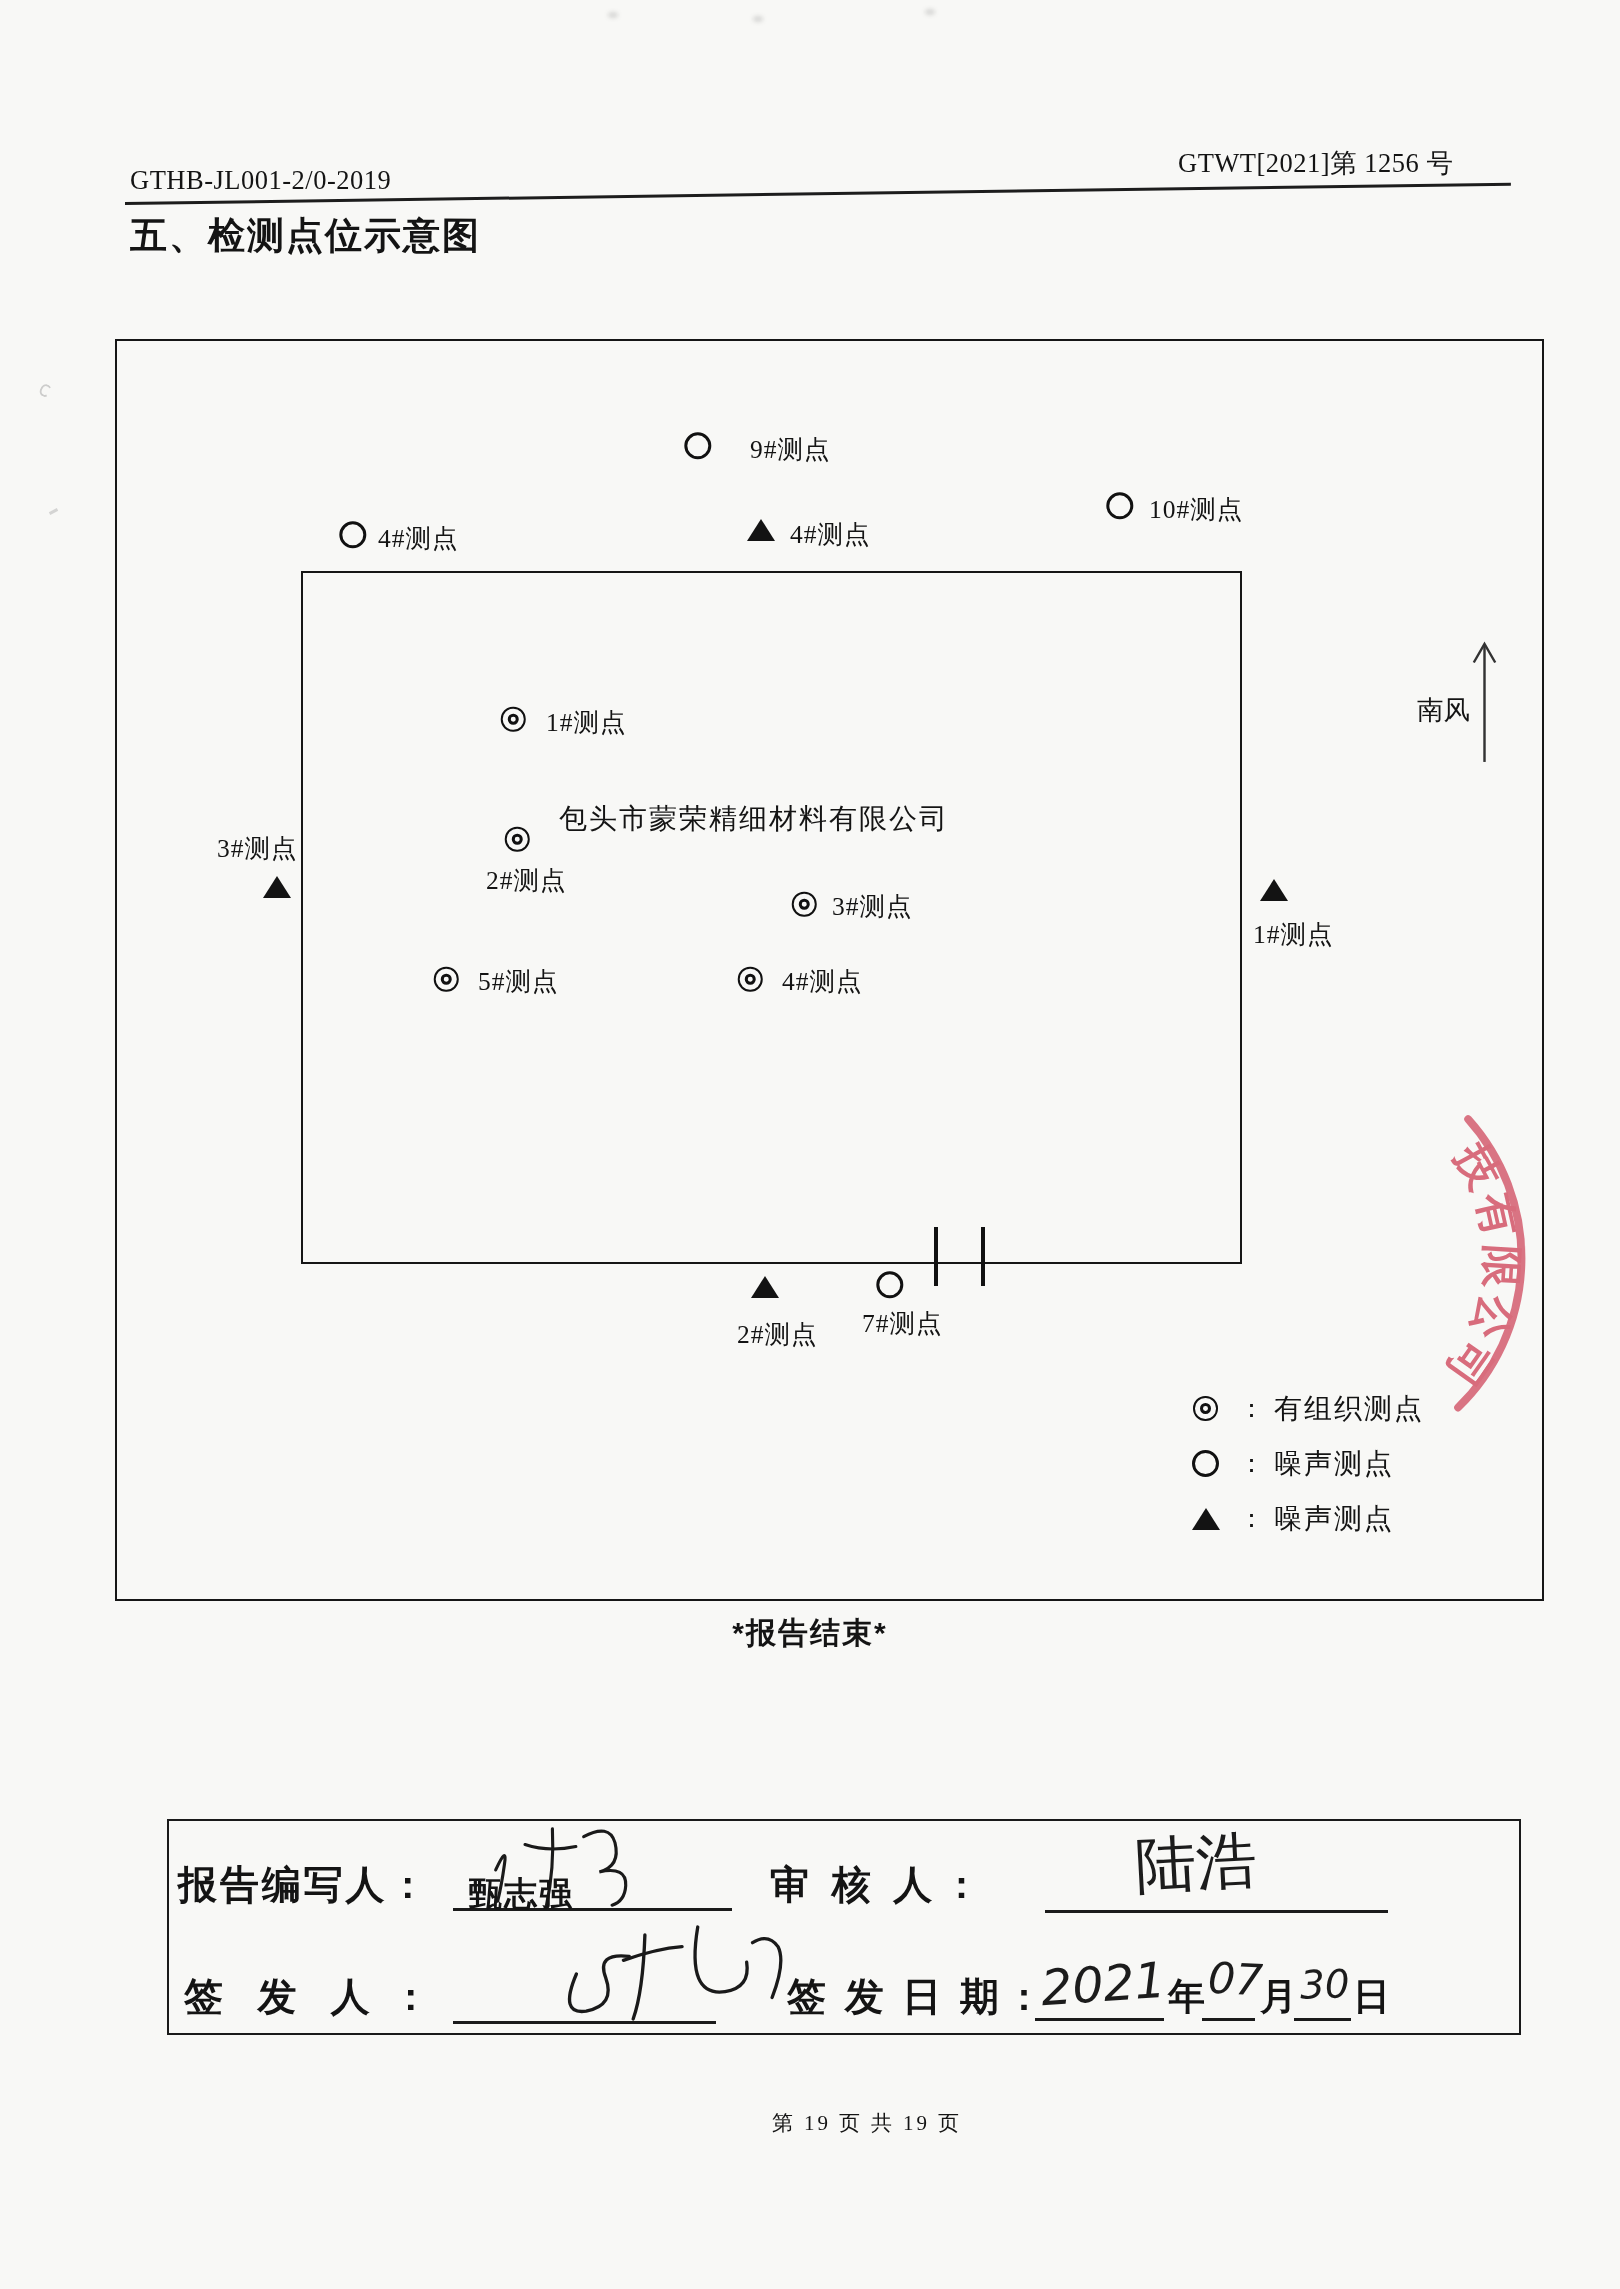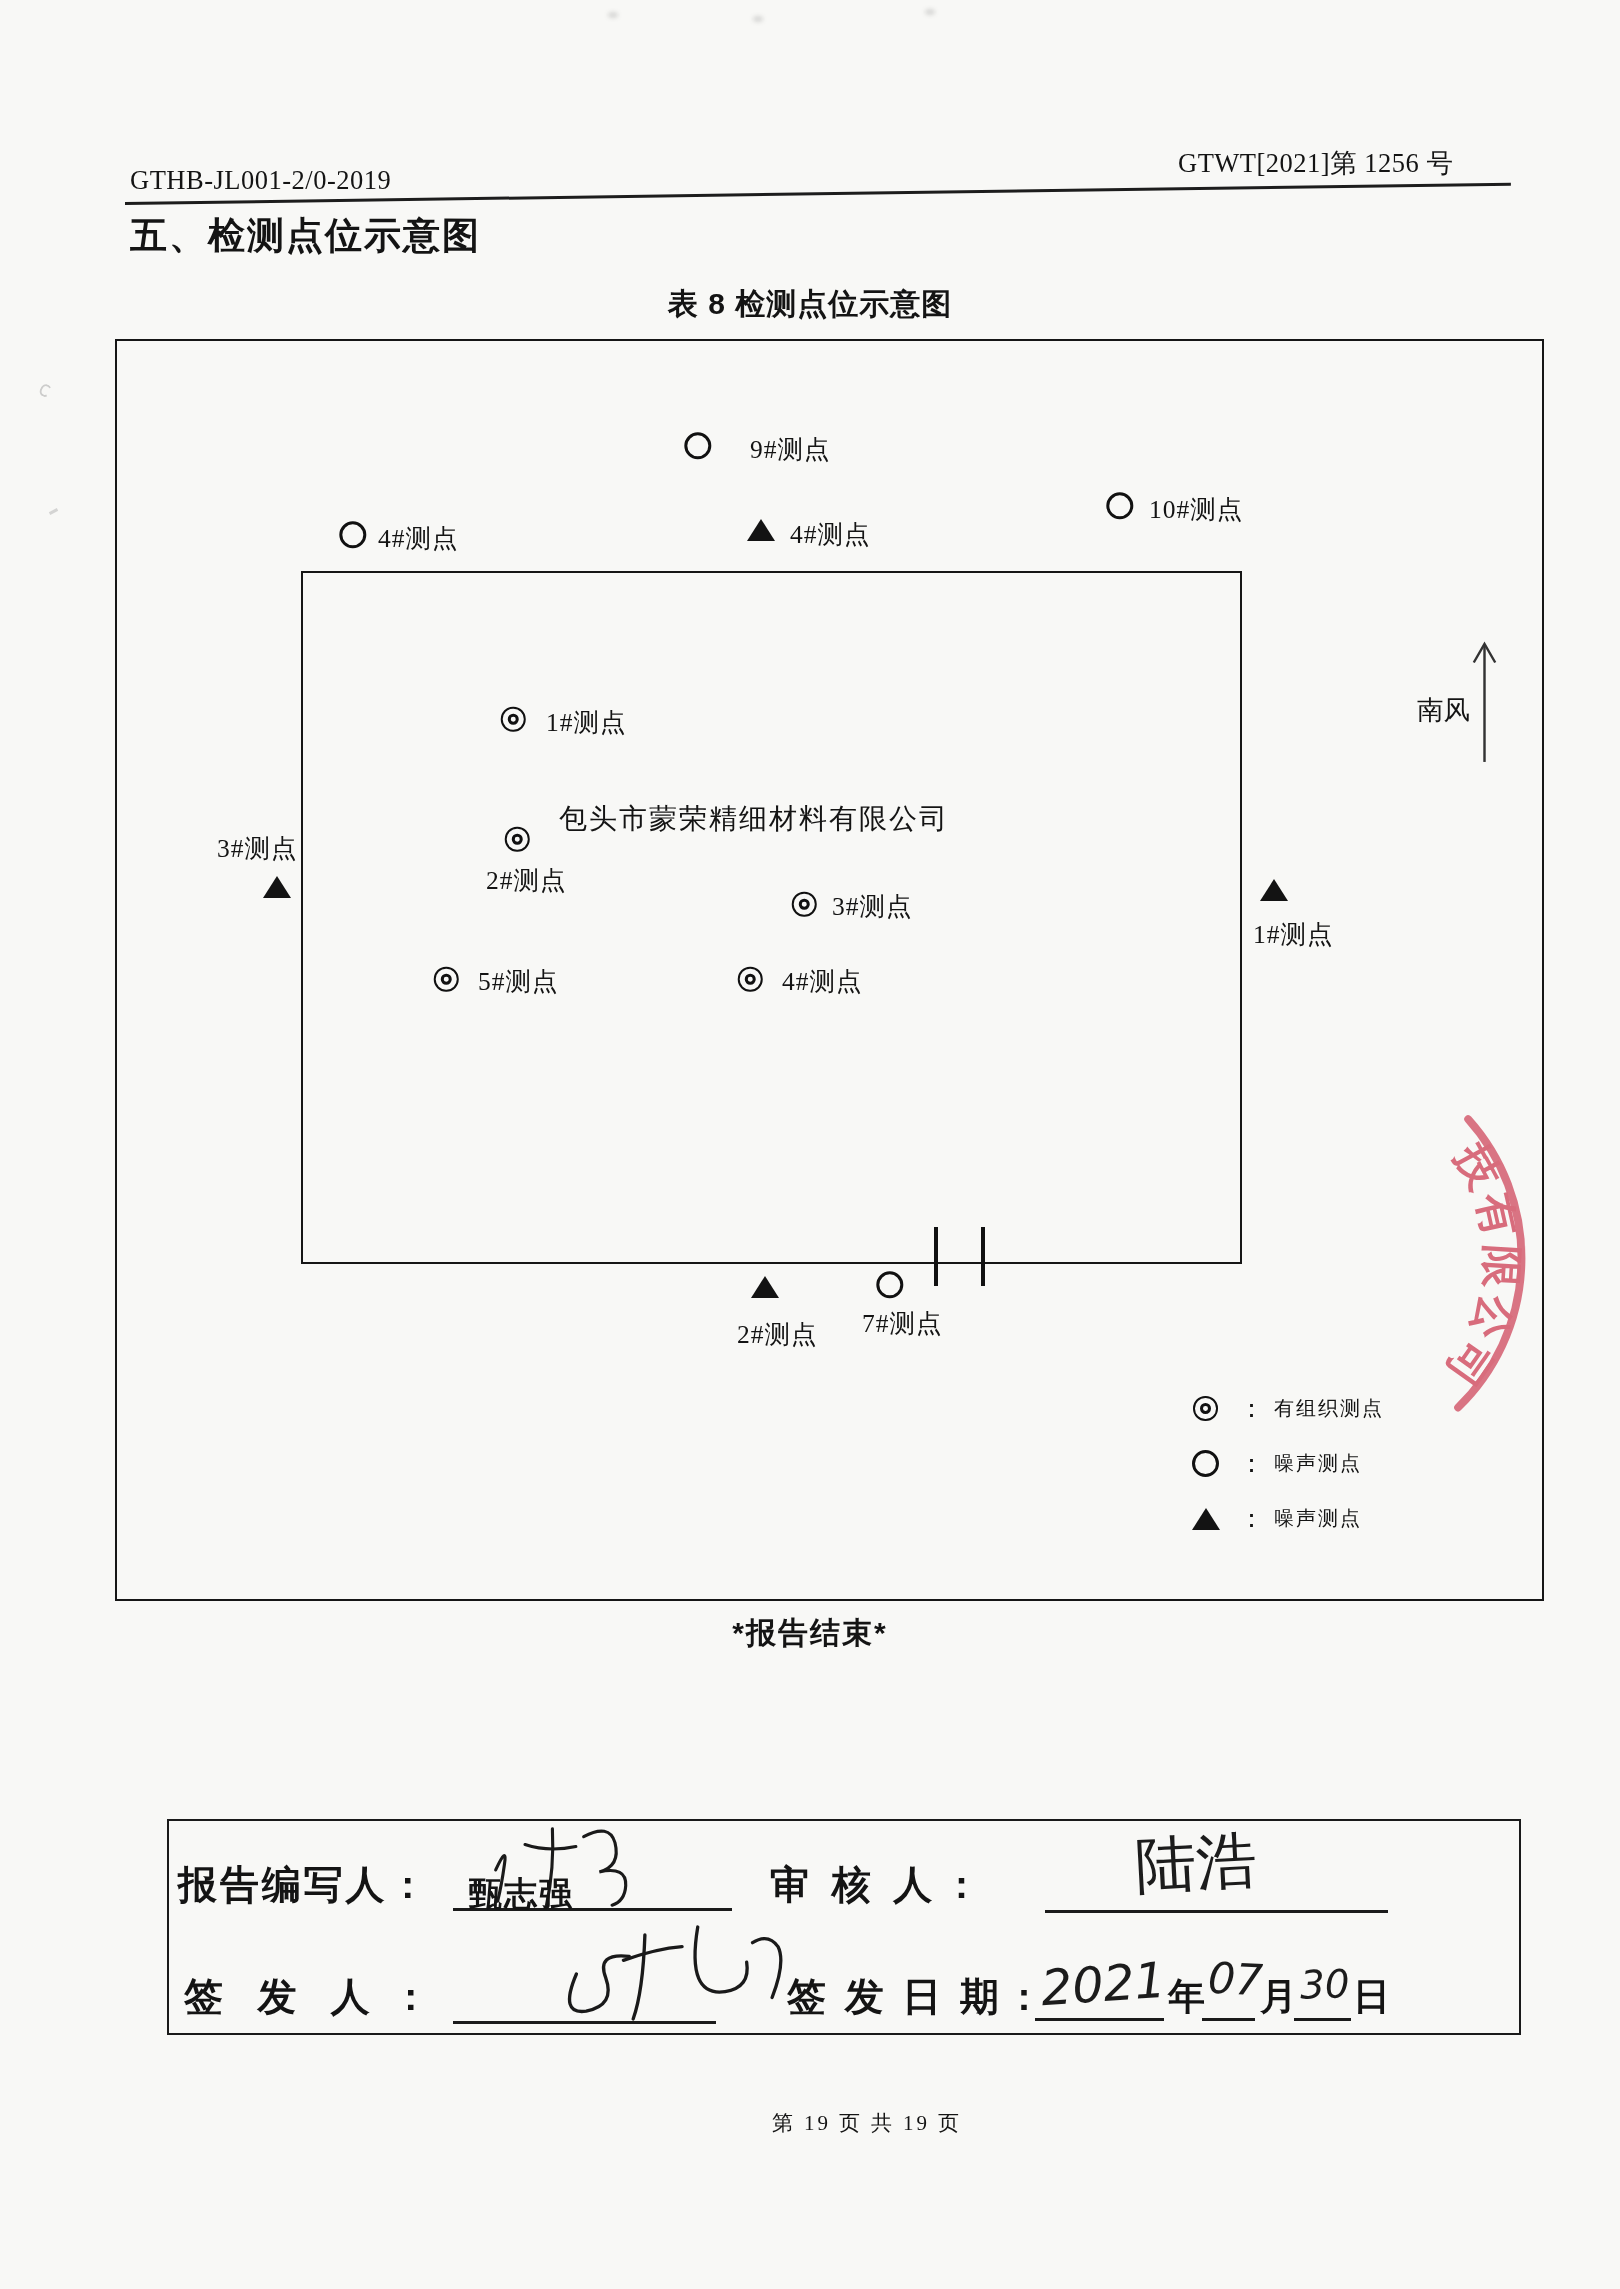--- a/index.html
+++ b/index.html
@@ -38,21 +38,21 @@
   .company-label { left:559px; top:800px; font-size:28px; letter-spacing:2px; white-space:nowrap; }
   .wind-label { left:1417px; top:692px; font-size:26.5px; }
 
   .gate-tick { width:3.9px; height:59px; background:#111; top:1227px; }
 
   
   .legend-row { position:absolute; left:1188px; display:flex; align-items:center; height:33px; }
   .legend-symwrap { width:35px; display:flex; justify-content:center; align-items:center; }
   .legend-row .sym { position:static; transform:none; }
   .legend-colon { margin-left:15.7px; font-size:25.5px; }
-  .legend-label { margin-left:9.8px; font-size:20px; letter-spacing:2px; }
+  .legend-label { margin-left:9.8px; font-size:28px; letter-spacing:2px; }
 
   .report-end { left:0; top:1613px; width:100%; text-align:center;
                 font-family:"Liberation Sans",sans-serif; font-weight:700; font-size:30px; letter-spacing:2px; }
 
   
   .sign-box { left:167px; top:1819px; width:1354px; height:216px; border:2.9px solid #1a1a1a; }
   .sig-label { position:absolute; font-family:"Liberation Sans",sans-serif; font-weight:700;
                font-size:39px; white-space:nowrap; }
   .sig-line { position:absolute; height:2.9px; background:#1b1b1b; }
   .handwriting { position:absolute; font-family:"DejaVu Serif",serif; font-weight:400;
@@ -80,21 +80,20 @@
   <div class="smudge abs" style="left:753px;top:15.7px;"></div>
   <div class="smudge abs" style="left:925px;top:8.8px;"></div>
   <div class="speck" style="left:40px;top:384px;width:10.8px;height:12.7px;border:2px solid #9a9a9a;border-right-color:transparent;border-radius:50%;transform:rotate(24deg);"></div>
   <div class="speck" style="left:49px;top:510px;width:8.8px;height:2.9px;background:#a8a8a8;transform:rotate(-28deg);"></div>
 
   <div class="abs code" style="left:130px;top:165px;">GTHB-JL001-2/0-2019</div>
   <div class="abs code" style="left:1178px;top:145px;">GTWT[2021]第 1256 号</div>
   <div class="abs header-rule"></div>
 
   <div class="abs section-title">五、检测点位示意图</div>
-  <div class="abs figure-title">表 8 检测点位示意图</div>
 
   <div class="abs outer-box"></div>
   <div class="abs inner-box"></div>
 
   <div>
 
   <div class="sym sym-fugitive" style="left: 698px; top: 446px;"></div>
       <div class="plabel" style="left: 726px; top: 432px; margin-left: 24px;">9#测点</div>
       <div class="sym sym-fugitive" style="left: 353px; top: 535px;"></div>
       <div class="plabel" style="left: 378px; top: 521px;">4#测点</div>

